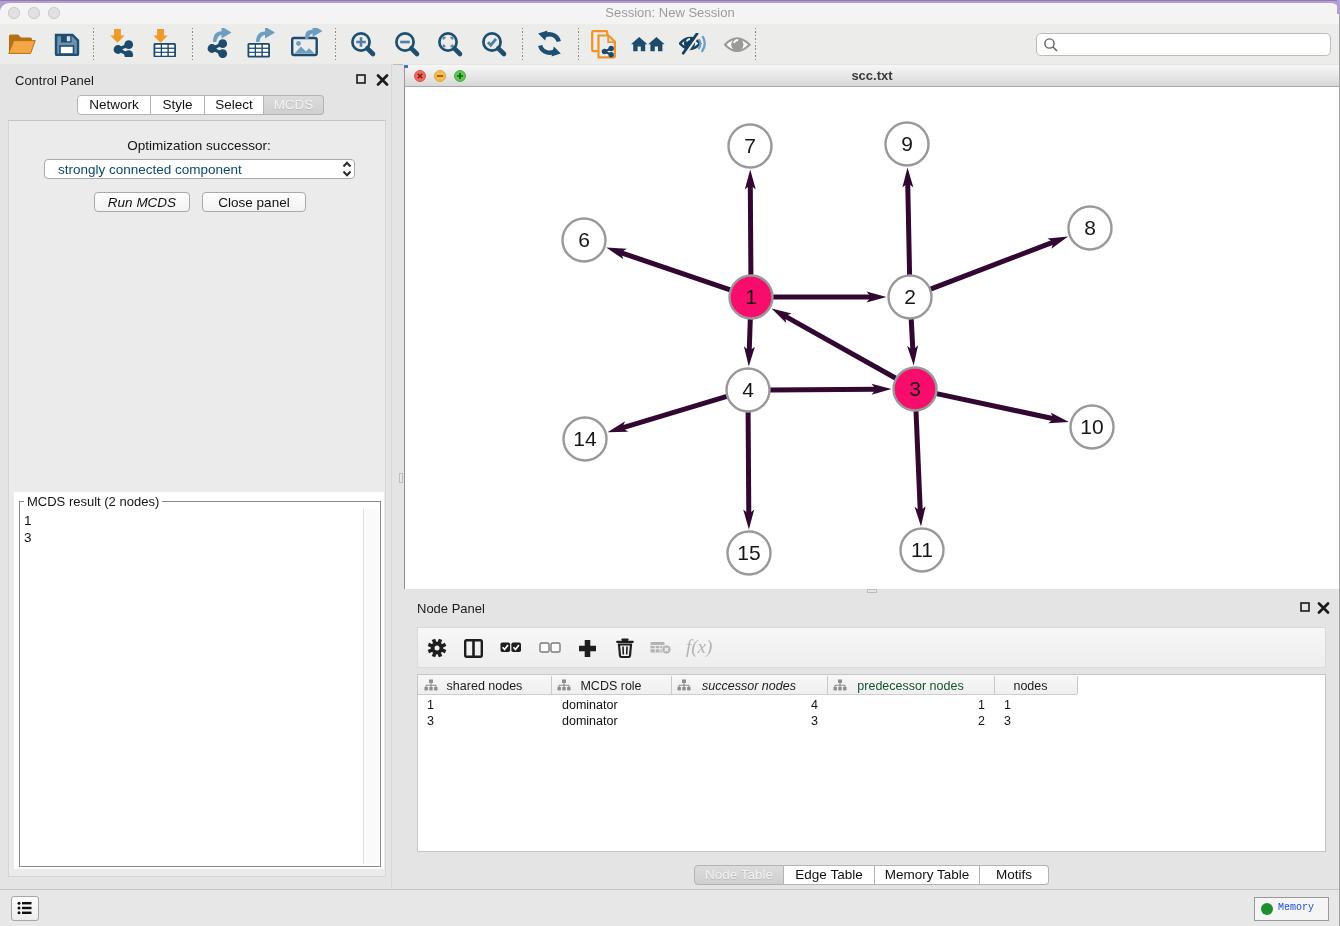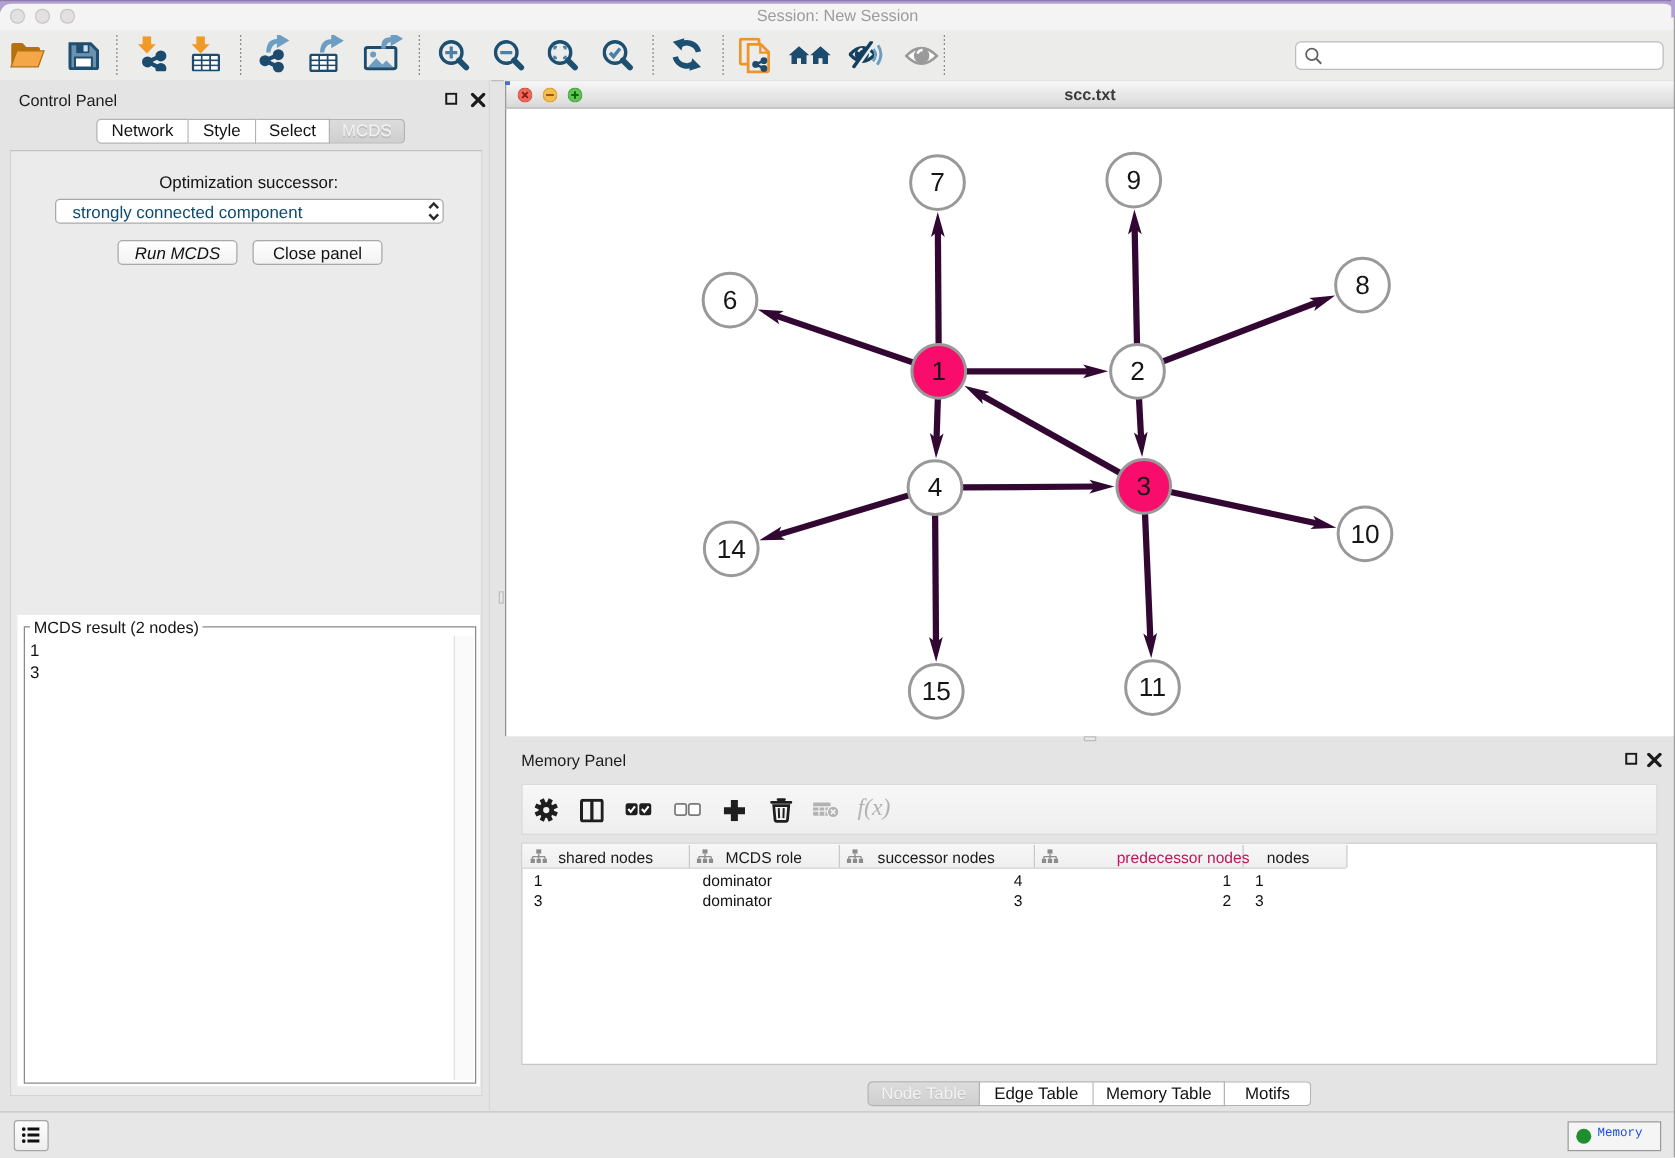--- a/index.html
+++ b/index.html
@@ -237,21 +237,21 @@
     <circle cx="518" cy="463" r="21.5" fill="#ffffff" stroke="#999999" stroke-width="2.4"></circle>
     <text x="518" y="470" font-size="21" fill="#161616" text-anchor="middle">11</text>
     <circle cx="181" cy="352" r="21.5" fill="#ffffff" stroke="#999999" stroke-width="2.4"></circle>
     <text x="181" y="359" font-size="21" fill="#161616" text-anchor="middle">14</text>
     <circle cx="345" cy="466" r="21.5" fill="#ffffff" stroke="#999999" stroke-width="2.4"></circle>
     <text x="345" y="473" font-size="21" fill="#161616" text-anchor="middle">15</text>
   </svg>
 <div class="abs" style="left:399px;top:473px;width:4px;height:10px;background:#e8e8e8;border:1px solid #bdbdbd;box-sizing:border-box;"></div>
 <div class="abs" style="left:867px;top:589px;width:10px;height:4px;background:#e8e8e8;border:1px solid #bdbdbd;box-sizing:border-box;"></div>
 <div class="abs" style="left:403px;top:594px;width:937px;height:294px;background:#e5e4e4;"></div>
-<div class="abs hdrtxt" style="left:417px;top:601px;">Memory Panel</div>
+<div class="abs hdrtxt" style="left:417px;top:601px;">Node Panel</div>
 <svg class="abs" style="left:1300px;top:602px" width="10" height="10" viewBox="0 0 10 10">
     <rect x="1" y="1" width="8" height="8" fill="none" stroke="#1a1a1a" stroke-width="1.6"></rect>
   </svg>
 <svg class="abs" style="left:1317px;top:602px" width="13" height="12" viewBox="0 0 13 12">
     <path d="M2,1.5 L11,10.5 M11,1.5 L2,10.5" stroke="#1a1a1a" stroke-width="2.6" stroke-linecap="round"></path>
   </svg>
 <div class="abs" style="left:417px;top:627px;width:909px;height:41px;background:linear-gradient(#f7f7f7,#eeeeee);border:1px solid #dadada;box-sizing:border-box;"></div>
 <svg class="abs" style="left:426px;top:637px" width="22" height="22" viewBox="0 0 22 22">
     <line x1="15.2" y1="12.7" x2="19.6" y2="14.6" stroke="#1e1e1e" stroke-width="3.6"></line>
     <line x1="12.7" y1="15.2" x2="14.6" y2="19.6" stroke="#1e1e1e" stroke-width="3.6"></line>
@@ -295,22 +295,22 @@
 <div class="abs" style="left:686px;top:636px;width:32px;height:24px;font-family:'Liberation Serif',serif;font-style:italic;font-size:19px;color:#b3b3b3;">f(x)</div>
 <div class="abs" style="left:417px;top:674px;width:909px;height:178px;background:#fff;border:1px solid #c6c6c6;box-sizing:border-box;"></div>
 <div class="abs" style="left:418px;top:675px;width:659px;height:20px;background:linear-gradient(#f7f7f7,#efefef);border-bottom:1px solid #cfcfcf;box-sizing:border-box;"></div>
 <div class="abs" style="left:551px;top:676px;width:1px;height:18px;background:#c9c9c9;"></div>
 <div class="abs" style="left:671px;top:676px;width:1px;height:18px;background:#c9c9c9;"></div>
 <div class="abs" style="left:827px;top:676px;width:1px;height:18px;background:#c9c9c9;"></div>
 <div class="abs" style="left:994px;top:676px;width:1px;height:18px;background:#c9c9c9;"></div>
 <div class="abs" style="left:1077px;top:676px;width:1px;height:18px;background:#c9c9c9;"></div>
 <div class="abs" style="left:418px;top:679px;width:133px;text-align:center;font-size:12.5px;color:#1b1b1b;">shared nodes</div>
 <div class="abs" style="left:551px;top:679px;width:120px;text-align:center;font-size:12.5px;color:#1b1b1b;">MCDS role</div>
-<div class="abs" style="left:671px;top:679px;width:156px;text-align:center;font-size:12.5px;color:#1b1b1b;">successor nodes</div>
-<div class="abs" style="left:827px;top:679px;width:167px;text-align:center;font-size:12.5px;color:#be185d;margin-left:36px;">predecessor nodes</div>
+<div class="abs" style="left:671px;top:679px;width:156px;text-align:center;font-size:12.5px;color:#1b1b1b;font-style:italic;">successor nodes</div>
+<div class="abs" style="left:827px;top:679px;width:167px;text-align:center;font-size:12.5px;color:#14532d;">predecessor nodes</div>
 <div class="abs" style="left:994px;top:679px;width:73px;text-align:center;font-size:12.5px;color:#1b1b1b;">nodes</div>
 <svg class="abs" style="left:424px;top:679px" width="14" height="12" viewBox="0 0 14 12">
     <rect x="5" y="0.5" width="4" height="3.4" fill="#8c8c8c"></rect>
     <path d="M7,3.9 V6.3 M2,6.3 H12 M2,6.3 V8 M12,6.3 V8 M7,6.3 V8" stroke="#8c8c8c" stroke-width="1.1" fill="none"></path>
     <rect x="0.5" y="8" width="3.4" height="3.4" fill="#8c8c8c"></rect>
     <rect x="5.3" y="8" width="3.4" height="3.4" fill="#8c8c8c"></rect>
     <rect x="10.1" y="8" width="3.4" height="3.4" fill="#8c8c8c"></rect>
   </svg>
 <svg class="abs" style="left:557px;top:679px" width="14" height="12" viewBox="0 0 14 12">
     <rect x="5" y="0.5" width="4" height="3.4" fill="#8c8c8c"></rect>

